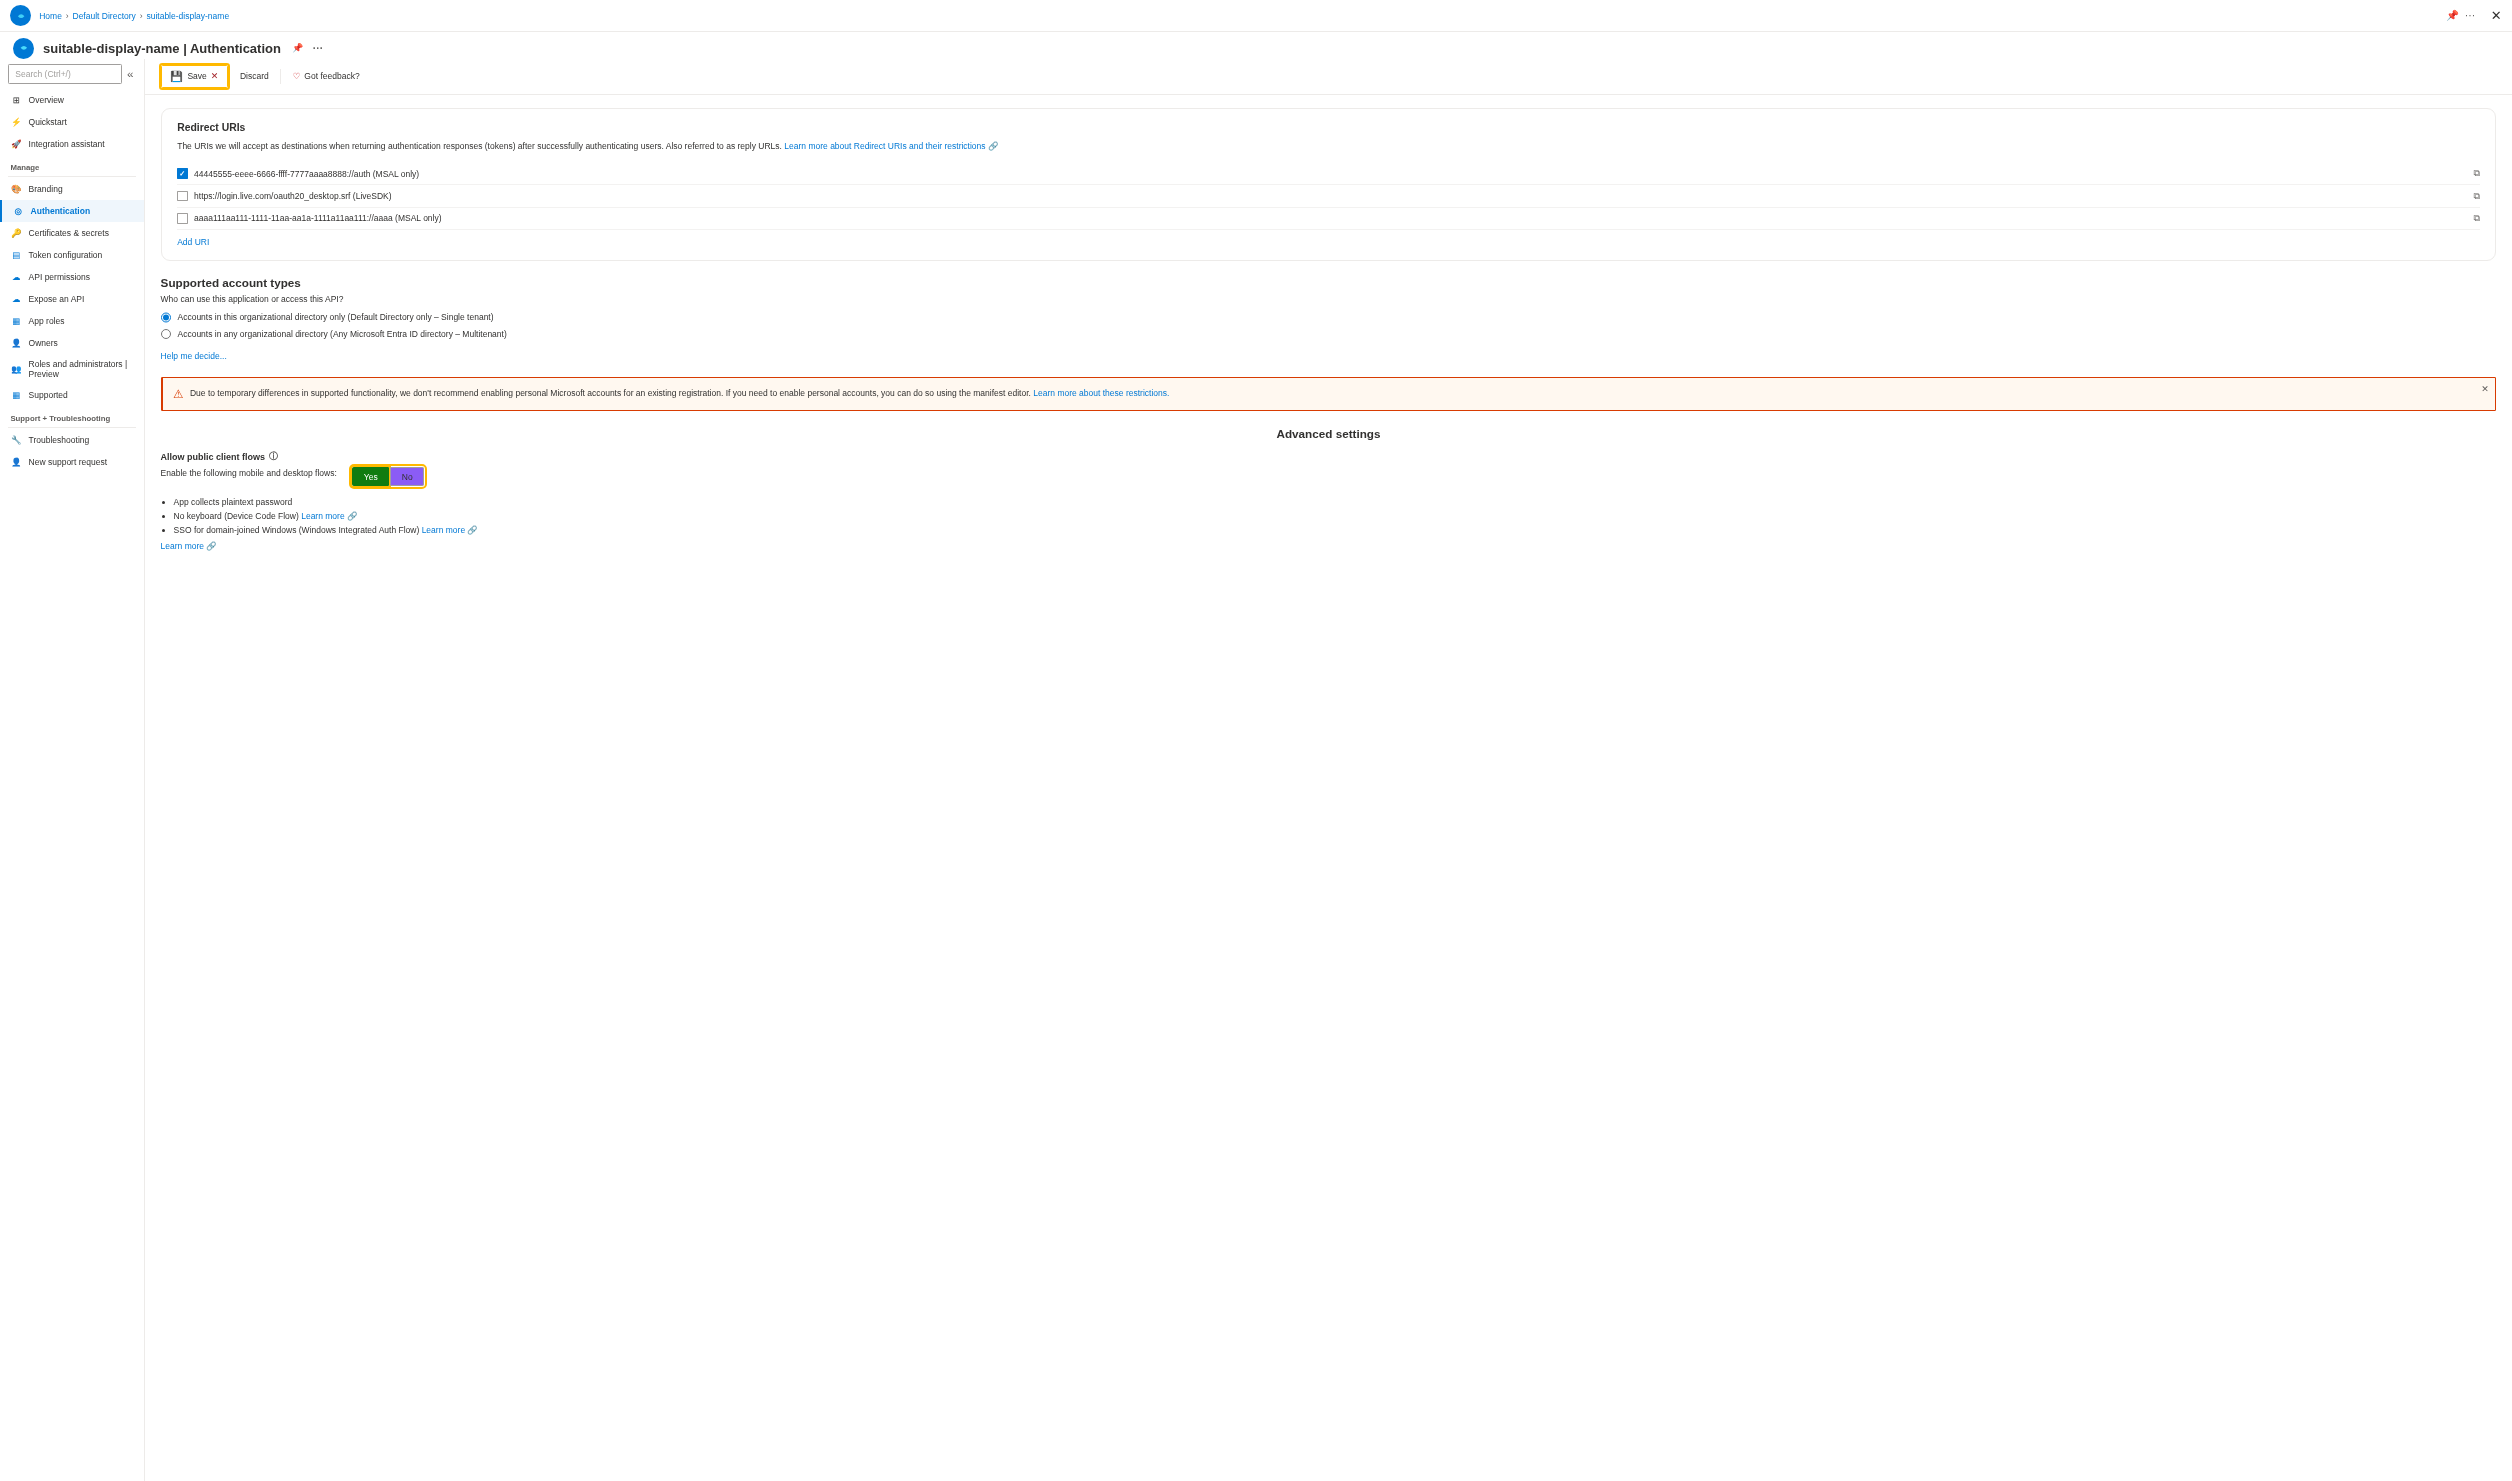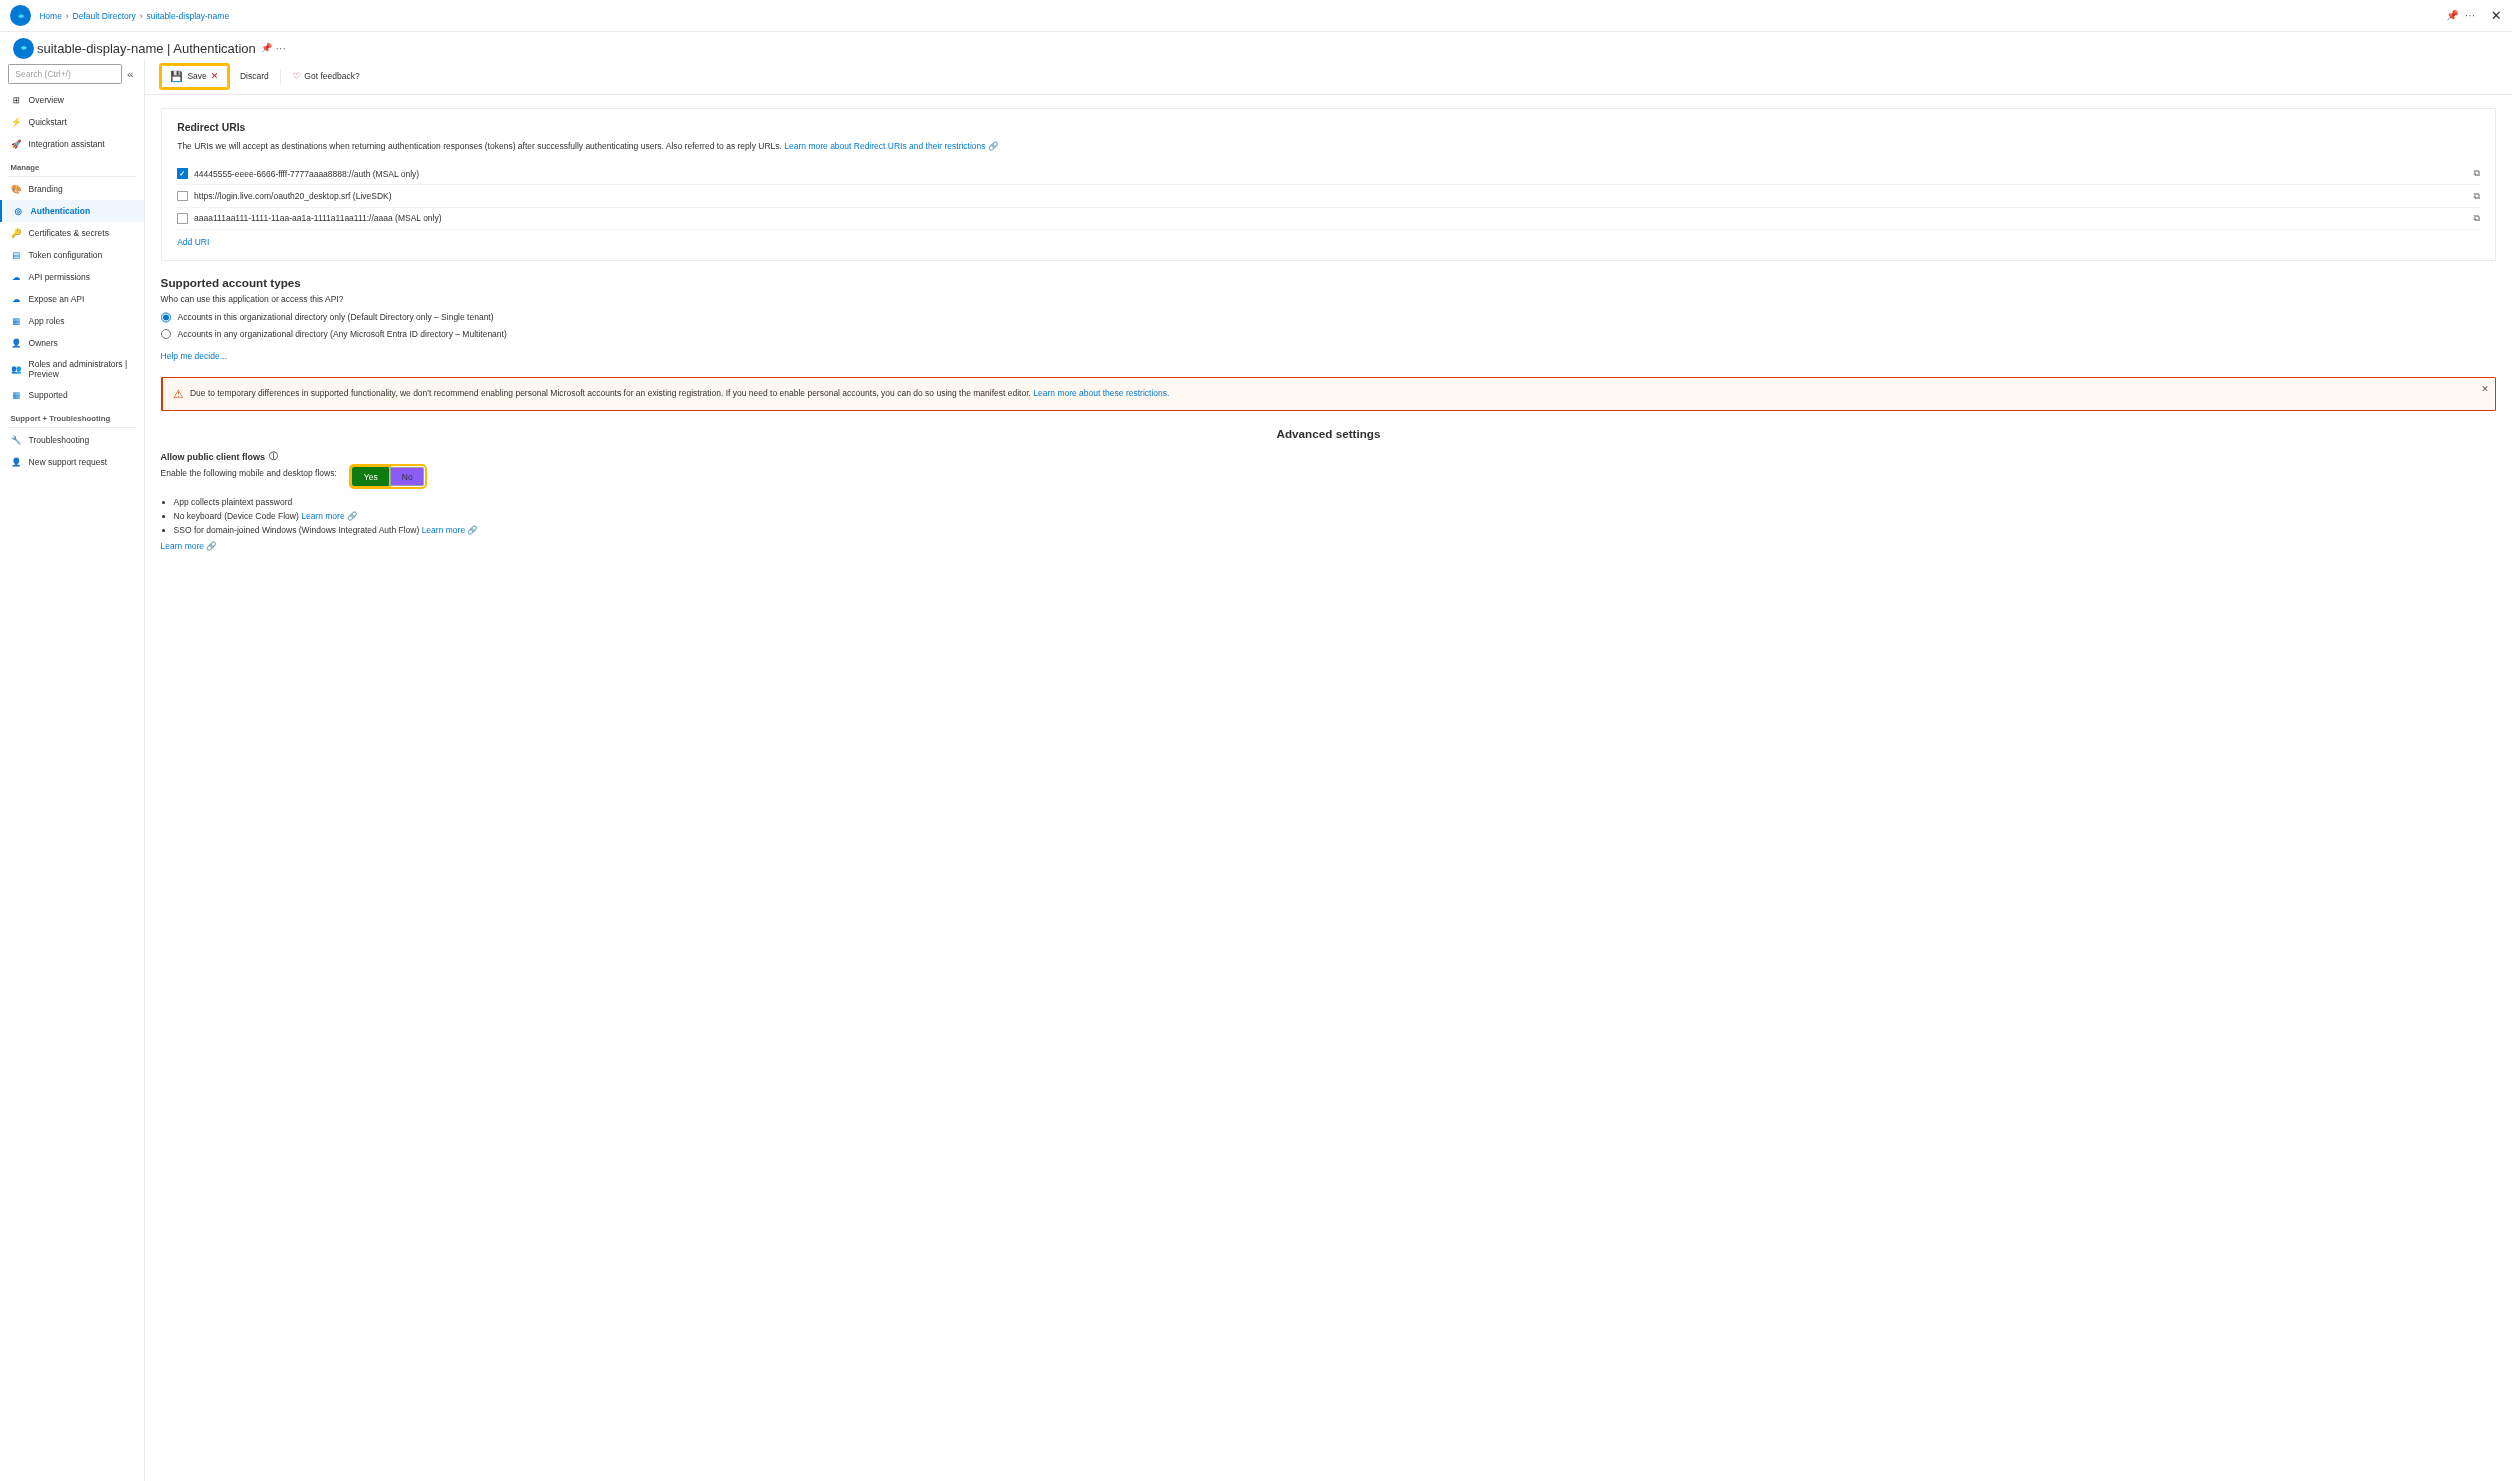--- a/index.html
+++ b/index.html
@@ -42,21 +42,21 @@
     .btn-save .save-icon { color: #107c10; font-size: 10.4px; }
     .btn-discard-x { color: #a4262c; font-size: 9px; cursor: pointer; border: none; background: none; }
     .btn-discard { background: none; border: none; cursor: pointer; font-size: 8.5px; color: #323130; padding: 3.9px 6.5px; }
     .toolbar-divider { width: 0.7px; height: 15.6px; background: #edebe9; }
     .btn-feedback { display: flex; align-items: center; gap: 3.9px; background: none; border: none; cursor: pointer; font-size: 8.5px; color: #323130; padding: 3.9px 6.5px; }
 
     
     .content-body { padding: 0 15.6px 26px 15.6px; }
 
     
-    .section-box { border: 0.7px solid #edebe9; border-radius: 0; margin-bottom: 15.6px; padding: 13px 15.6px; }
+    .section-box { border: 0.7px solid #edebe9; border-radius: 9px; margin-bottom: 15.6px; padding: 13px 15.6px; }
     .section-title { font-size: 10.4px; font-weight: 600; color: #323130; margin-bottom: 6.5px; }
     .section-desc { font-size: 8.5px; color: #323130; line-height: 1.5; margin-bottom: 10.4px; }
     .link-blue { color: #0078d4; text-decoration: none; cursor: pointer; }
 
     
     .uri-row { display: flex; align-items: center; gap: 6.5px; padding: 5.2px 0; border-bottom: 0.7px solid #f3f2f1; }
     .uri-row:last-child { border-bottom: none; }
     .uri-text { font-size: 8.5px; color: #323130; flex: 1; }
     .uri-copy-icon { color: #605e5c; cursor: pointer; font-size: 9px; }
     .add-uri { color: #0078d4; cursor: pointer; font-size: 8.5px; margin-top: 6.5px; display: inline-block; }
@@ -117,21 +117,21 @@
       <span>›</span>
       <a>suitable-display-name</a>
     </div>
     <div class="top-bar-actions">
       <span class="pin-icon" title="Pin">📌</span>
       <span class="ellipsis-icon">···</span>
       <span class="close-icon">✕</span>
     </div>
   </div>
 
-  <div style="padding: 5.2px 13px 0 13px; font-size: 13px; font-weight: 400; color: #323130; display: flex; align-items: center; gap: 3px;">
+  <div style="padding: 5.2px 13px 0 13px; font-size: 13px; font-weight: 700; color: #323130; display: flex; align-items: center; gap: 9px;">
     <div style="width:21px; height:21px; border-radius:50%; background:#0078d4; display:flex; align-items:center; justify-content:center;">
       <svg width="11.7" height="11.7" viewBox="0 0 18 18" fill="none">
         <circle cx="9" cy="9" r="8" fill="#0078d4"></circle>
         <path d="M4 9 Q9 3 14 9 Q9 15 4 9Z" fill="#50e6ff" opacity="0.9"></path>
       </svg>
     </div>
     <span>suitable-display-name | Authentication</span>
     <span style="font-size:9px; color:#605e5c; cursor:pointer; margin-left:2.6px;">📌</span>
     <span style="font-size:10.4px; color:#605e5c; cursor:pointer;">···</span>
   </div>

